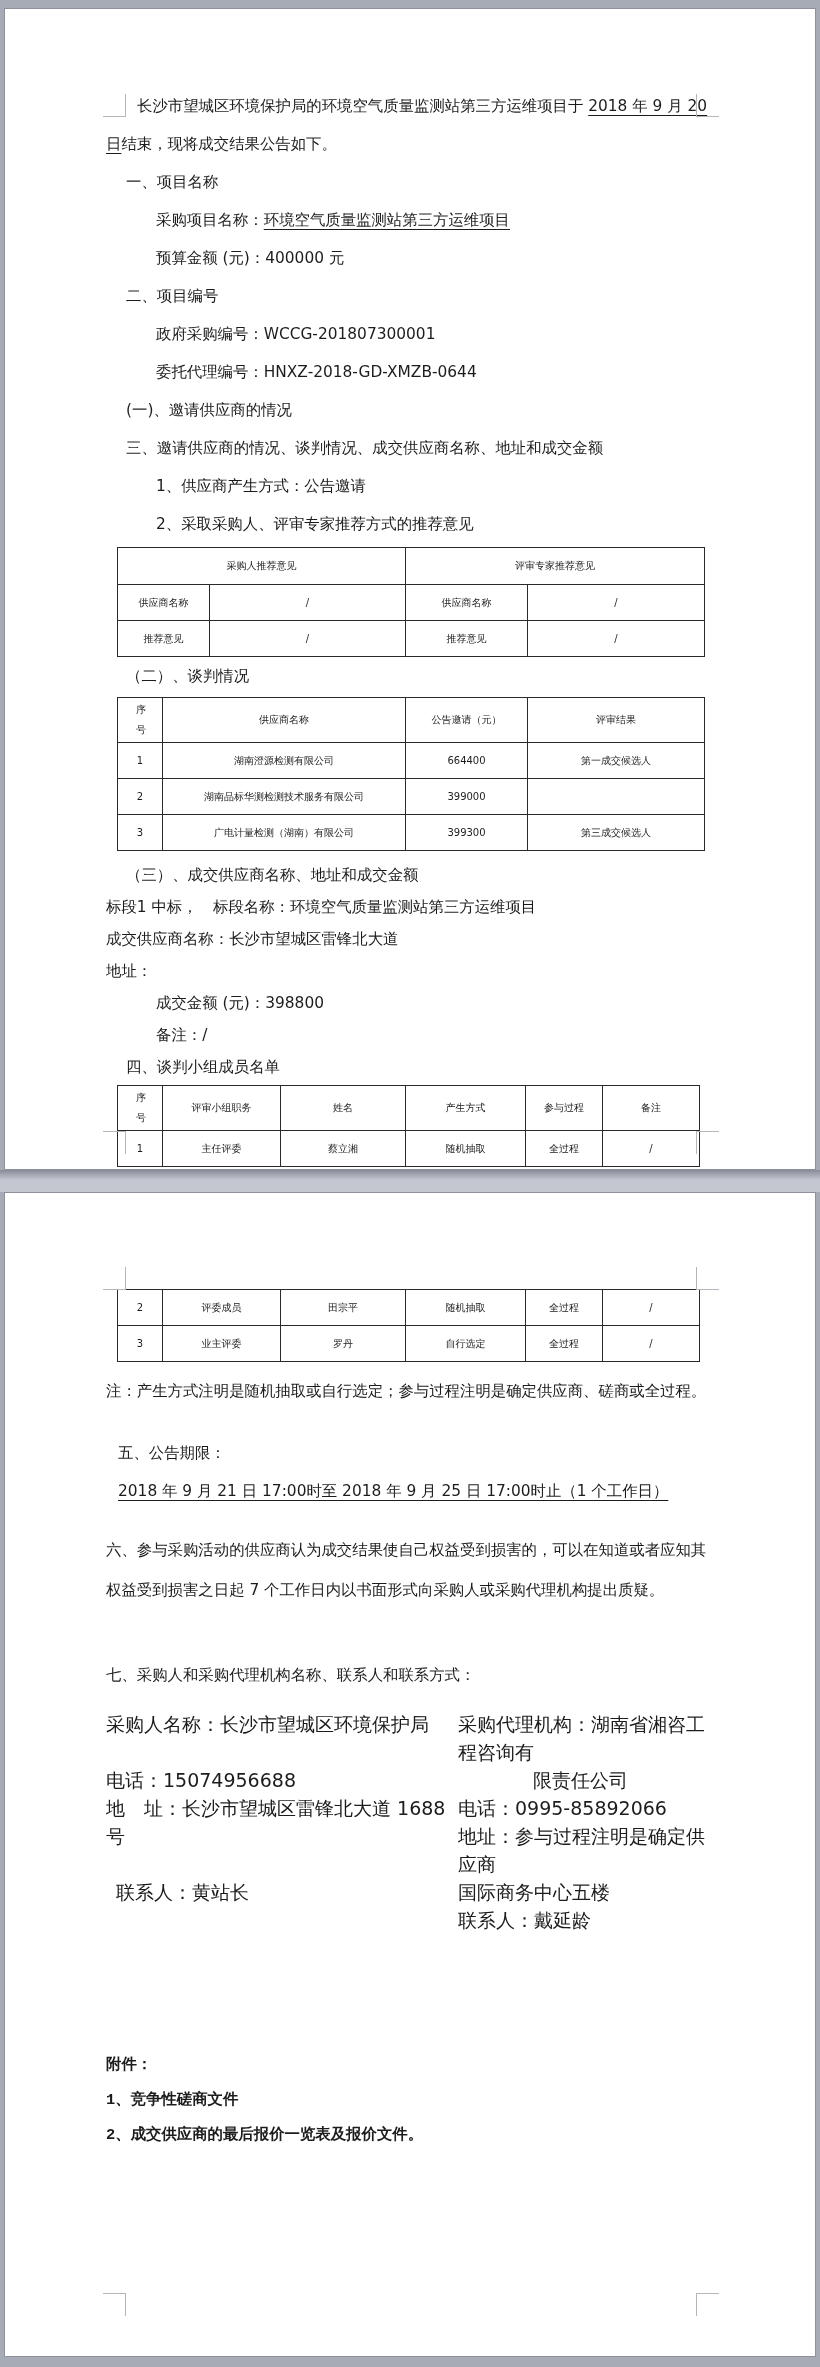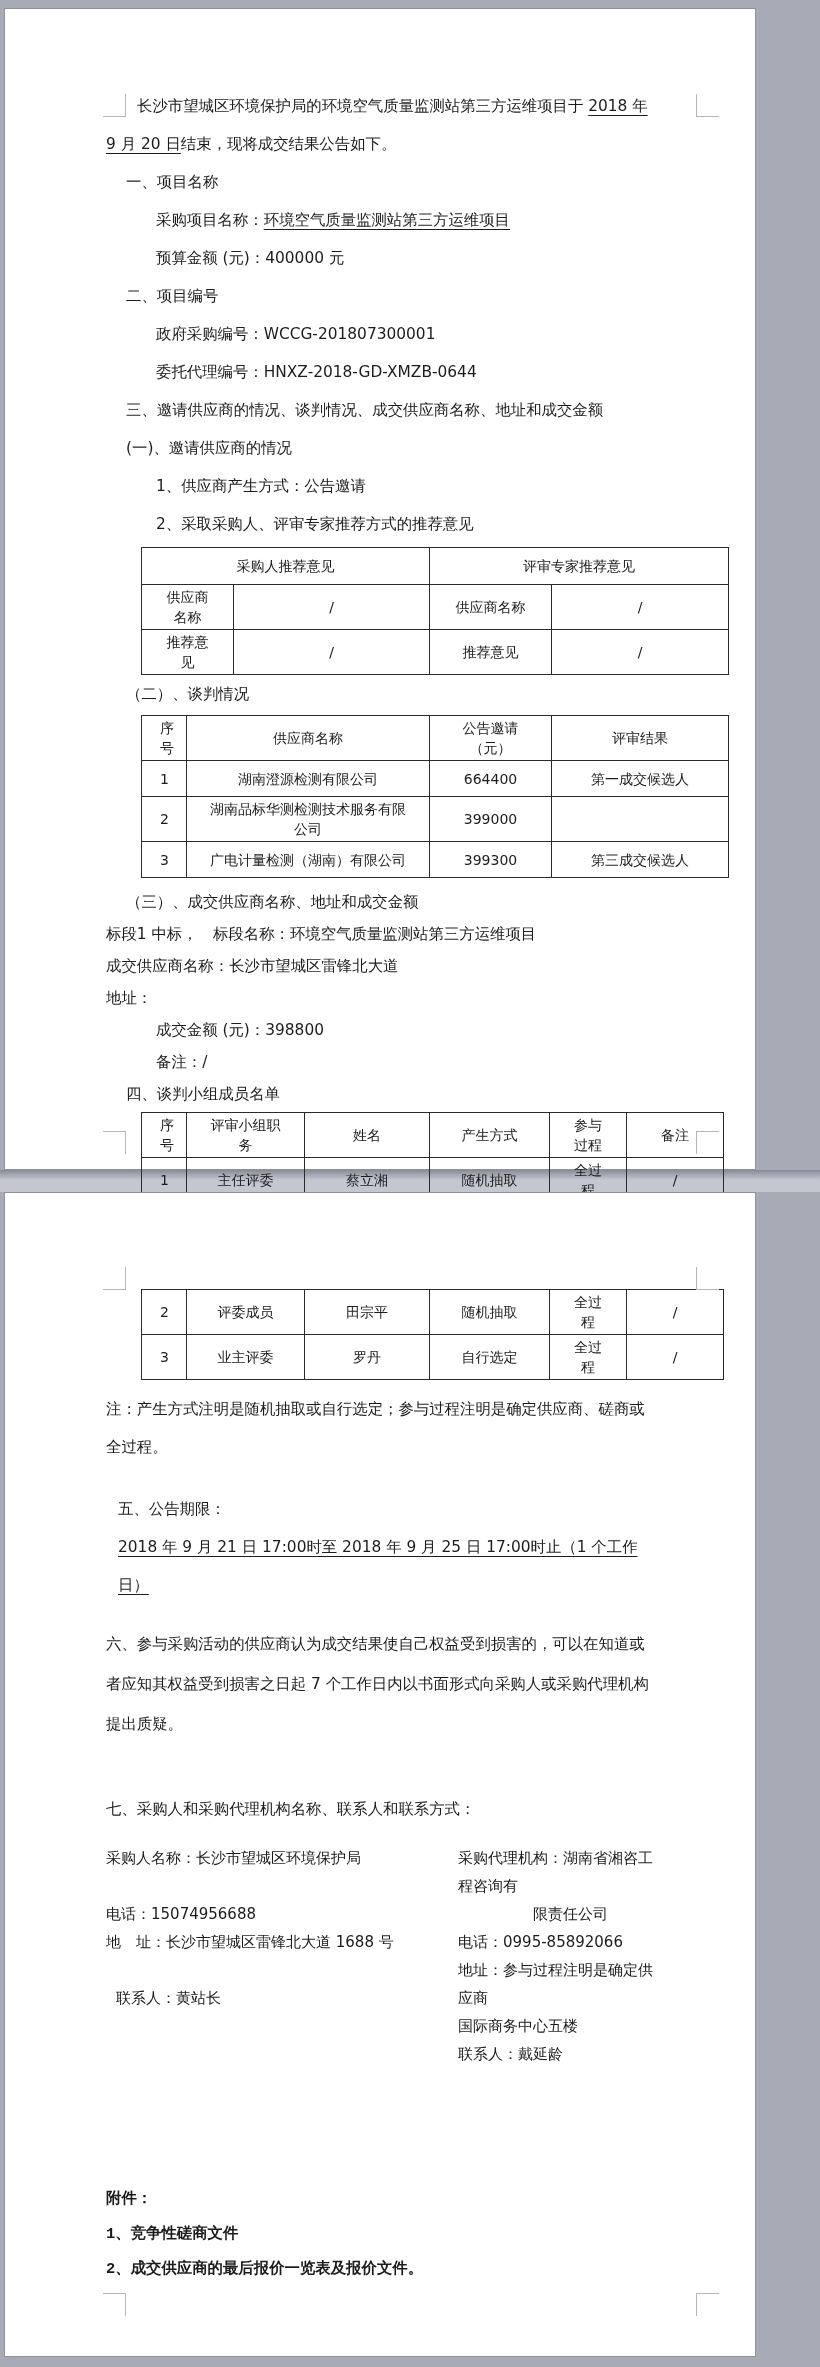--- a/index.html
+++ b/index.html
@@ -4,21 +4,21 @@
 <style>
   html,body{margin:0;padding:0;}
   body{
     width:820px;
     background:#a7abb6;
     font-family:"DejaVu Sans","Liberation Sans",sans-serif;
     color:#1c1c1c;
   }
   .canvas{width:820px;}
   .page{
-    width:752px;
+    width:812px;
     margin:0 4px;
     background:#ffffff;
     border:1px solid #8d919c;
     box-sizing:border-box;
     position:relative;
   }
   #page-1{height:1162px; margin-top:8px;}
   #page-2{height:1165px;}
   .page-gap{
     height:22px;
@@ -37,39 +37,39 @@
   .bold{font-weight:bold;font-family:Liberation Mono, monospace;}
   
   .mark{position:absolute; width:22px; height:22px; pointer-events:none;}
   .mark.tl{border-right:1px solid #b3b6bd; border-bottom:1px solid #b3b6bd;}
   .mark.tr{border-left:1px solid #b3b6bd; border-bottom:1px solid #b3b6bd;}
   .mark.bl{border-right:1px solid #b3b6bd; border-top:1px solid #b3b6bd;}
   .mark.br{border-left:1px solid #b3b6bd; border-top:1px solid #b3b6bd;}
   
   table.doc{
     border-collapse:collapse;
-    margin-left:35px;
-    font-size:14px;
+    margin-left:11px;
+    font-size:10px;
     table-layout:fixed;
   }
   table.doc td{
     border:1px solid #2a2a2a;
     text-align:center;
     vertical-align:middle;
     padding:2px 18px;
     height:31px;
     line-height:20px;
     overflow:hidden;
   }
   table.doc td.hd{height:32px;}
   
   .contact{
     display:grid;
     grid-template-columns:352px 1fr;
-    font-size:15px;
+    font-size:19px;
     line-height:28px;
   }
   .cline{min-height:28px;}
   .cline.indent2{padding-left:75px;}
   .attach p{line-height:35px;}
 </style>
 </head>
 <body>
 
 <div class="canvas">
@@ -85,22 +85,22 @@
       <p class="indent"><span>长沙市望城区环境保护局的环境空气质量监测站第三方运维项目于 </span><span class="u">2018 年 9 月 20 日</span><span>结束，现将成交结果公告如下。</span></p>
 
       <p class="h">一、项目名称</p>
       <p class="sub"><span>采购项目名称：</span><span class="u">环境空气质量监测站第三方运维项目</span></p>
       <p class="sub">预算金额 (元)：400000 元</p>
 
       <p class="h">二、项目编号</p>
       <p class="sub">政府采购编号：WCCG-201807300001</p>
       <p class="sub">委托代理编号：HNXZ-2018-GD-XMZB-0644</p>
 
+      <p class="h">(一)、邀请供应商的情况</p>
       <p class="h">三、邀请供应商的情况、谈判情况、成交供应商名称、地址和成交金额</p>
-      <p class="h">(一)、邀请供应商的情况</p>
       <p class="sub">1、供应商产生方式：公告邀请</p>
       <p class="sub">2、采取采购人、评审专家推荐方式的推荐意见</p>
 
       <table class="doc" style="margin-top:4px; width:587px;">
         <colgroup>
             <col style="width:92px">
             <col style="width:196px">
             <col style="width:122px">
             <col style="width:177px">
           </colgroup>

